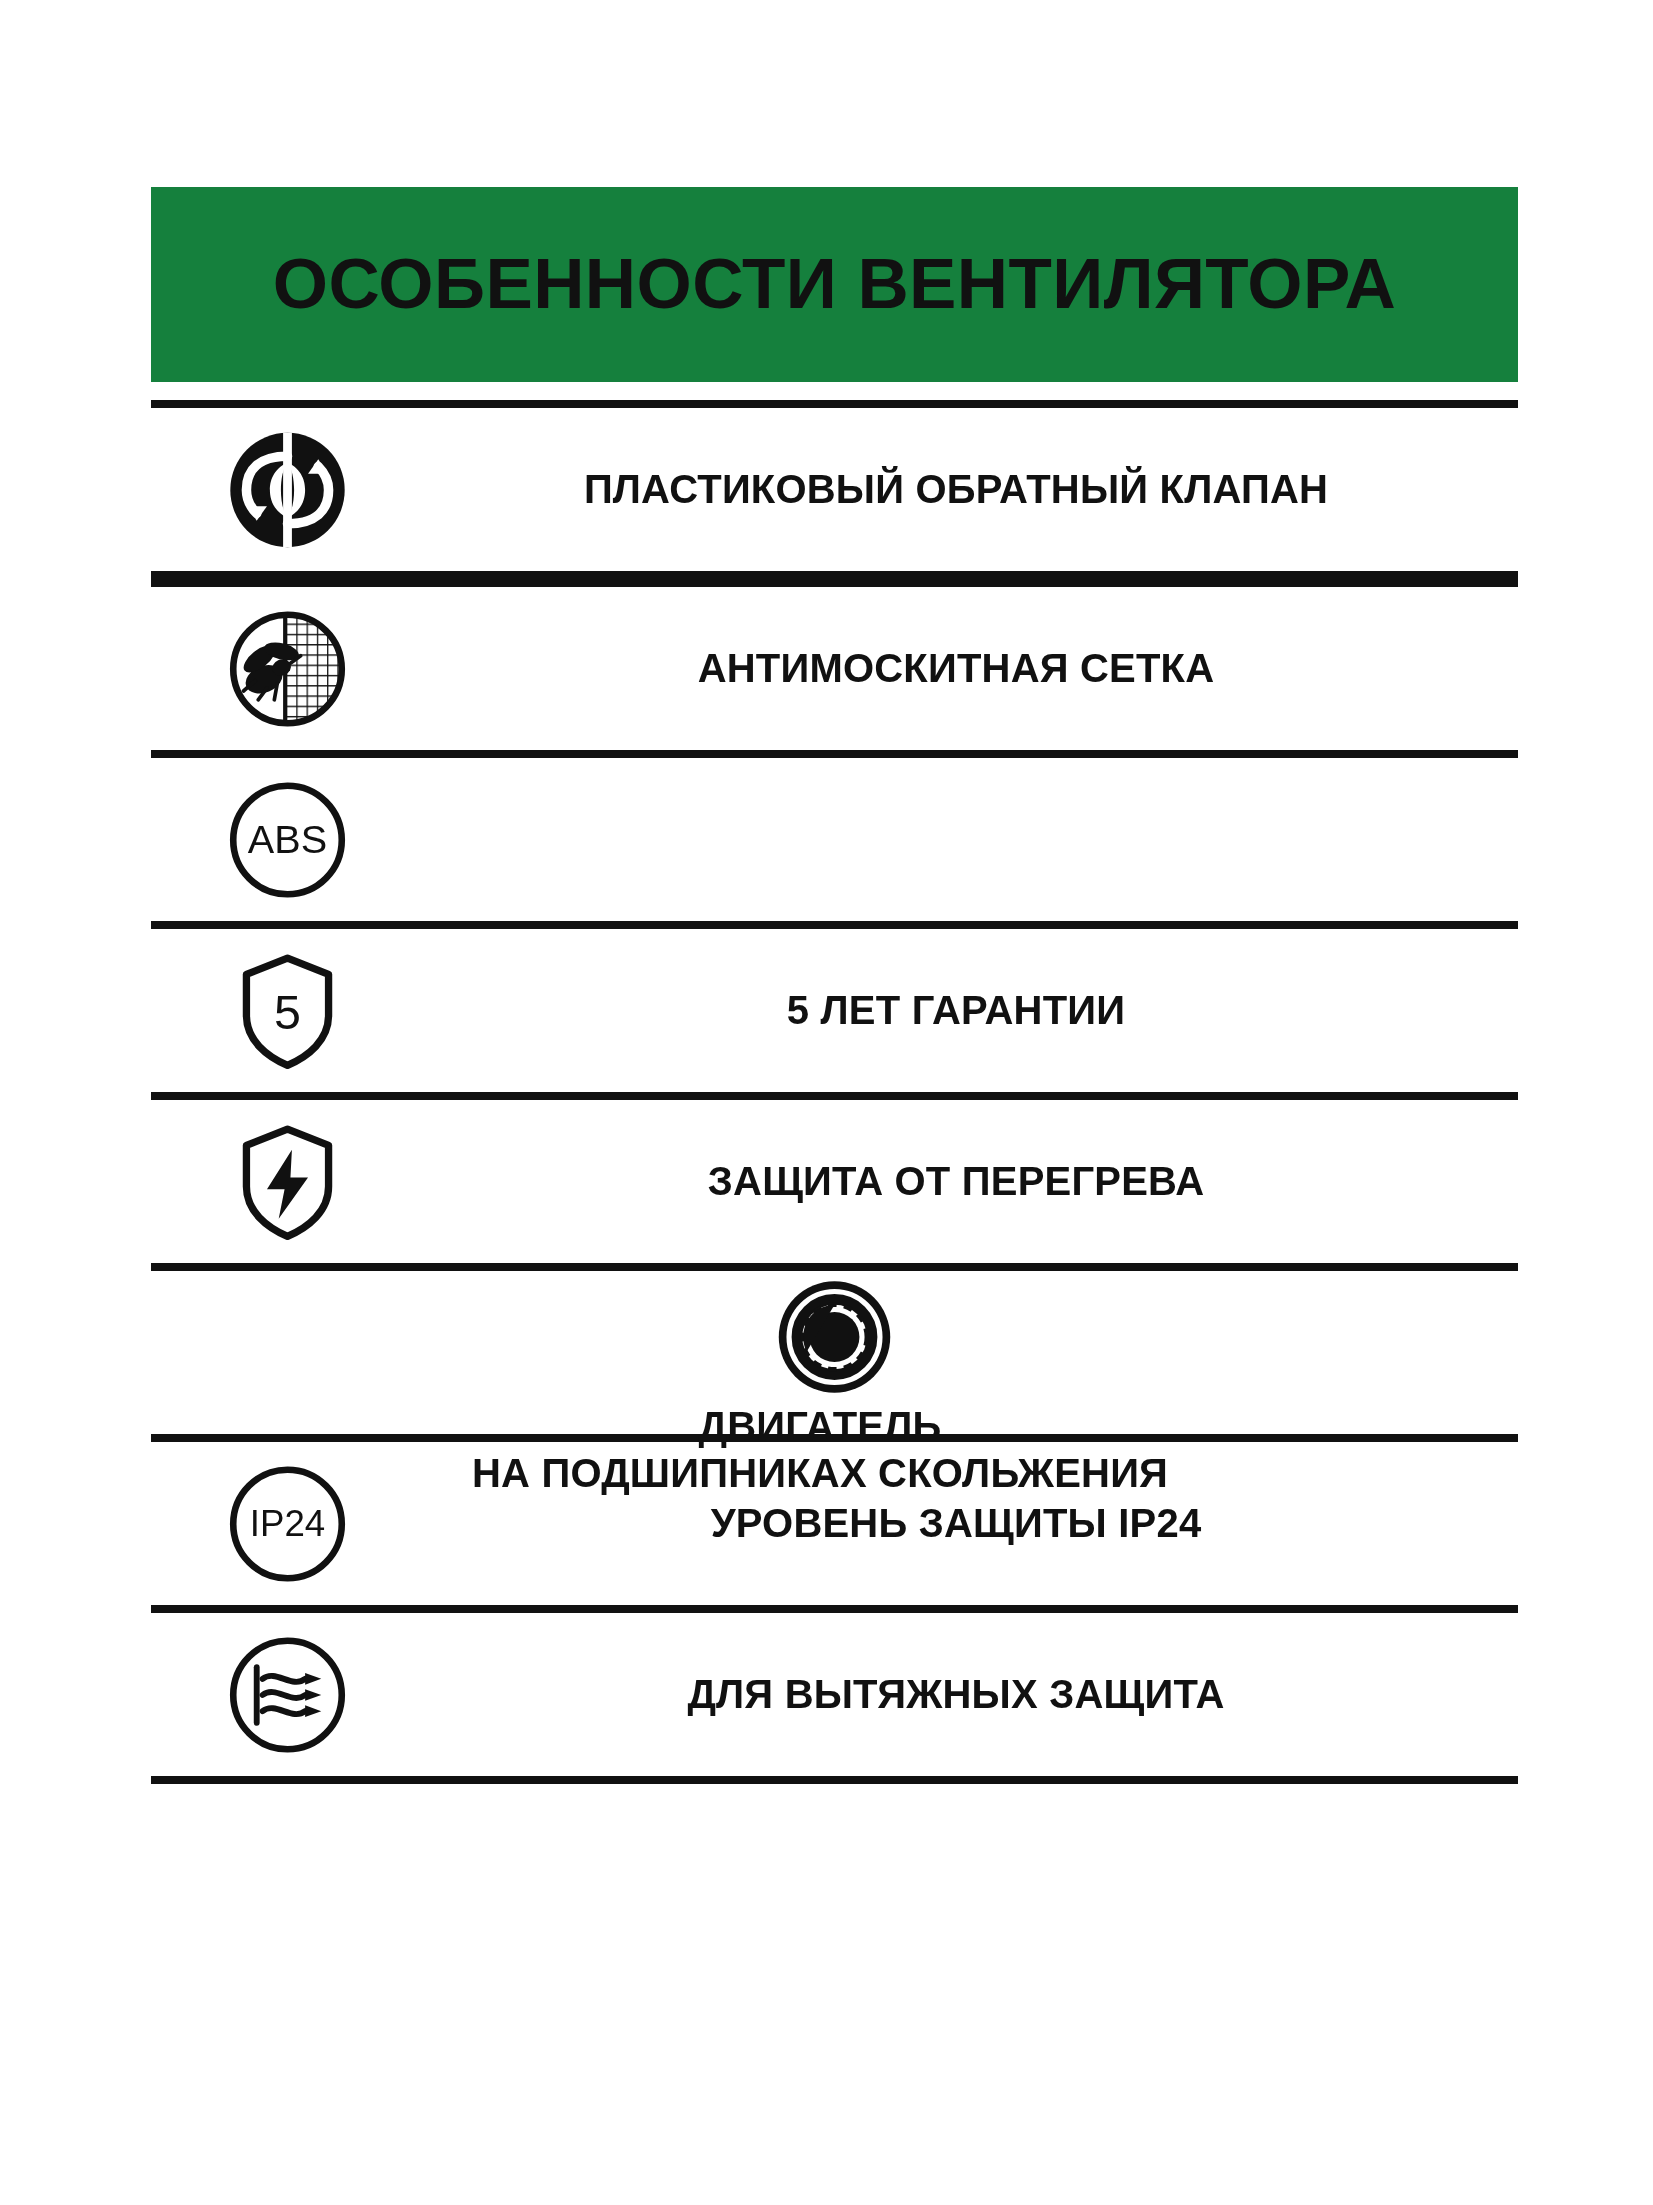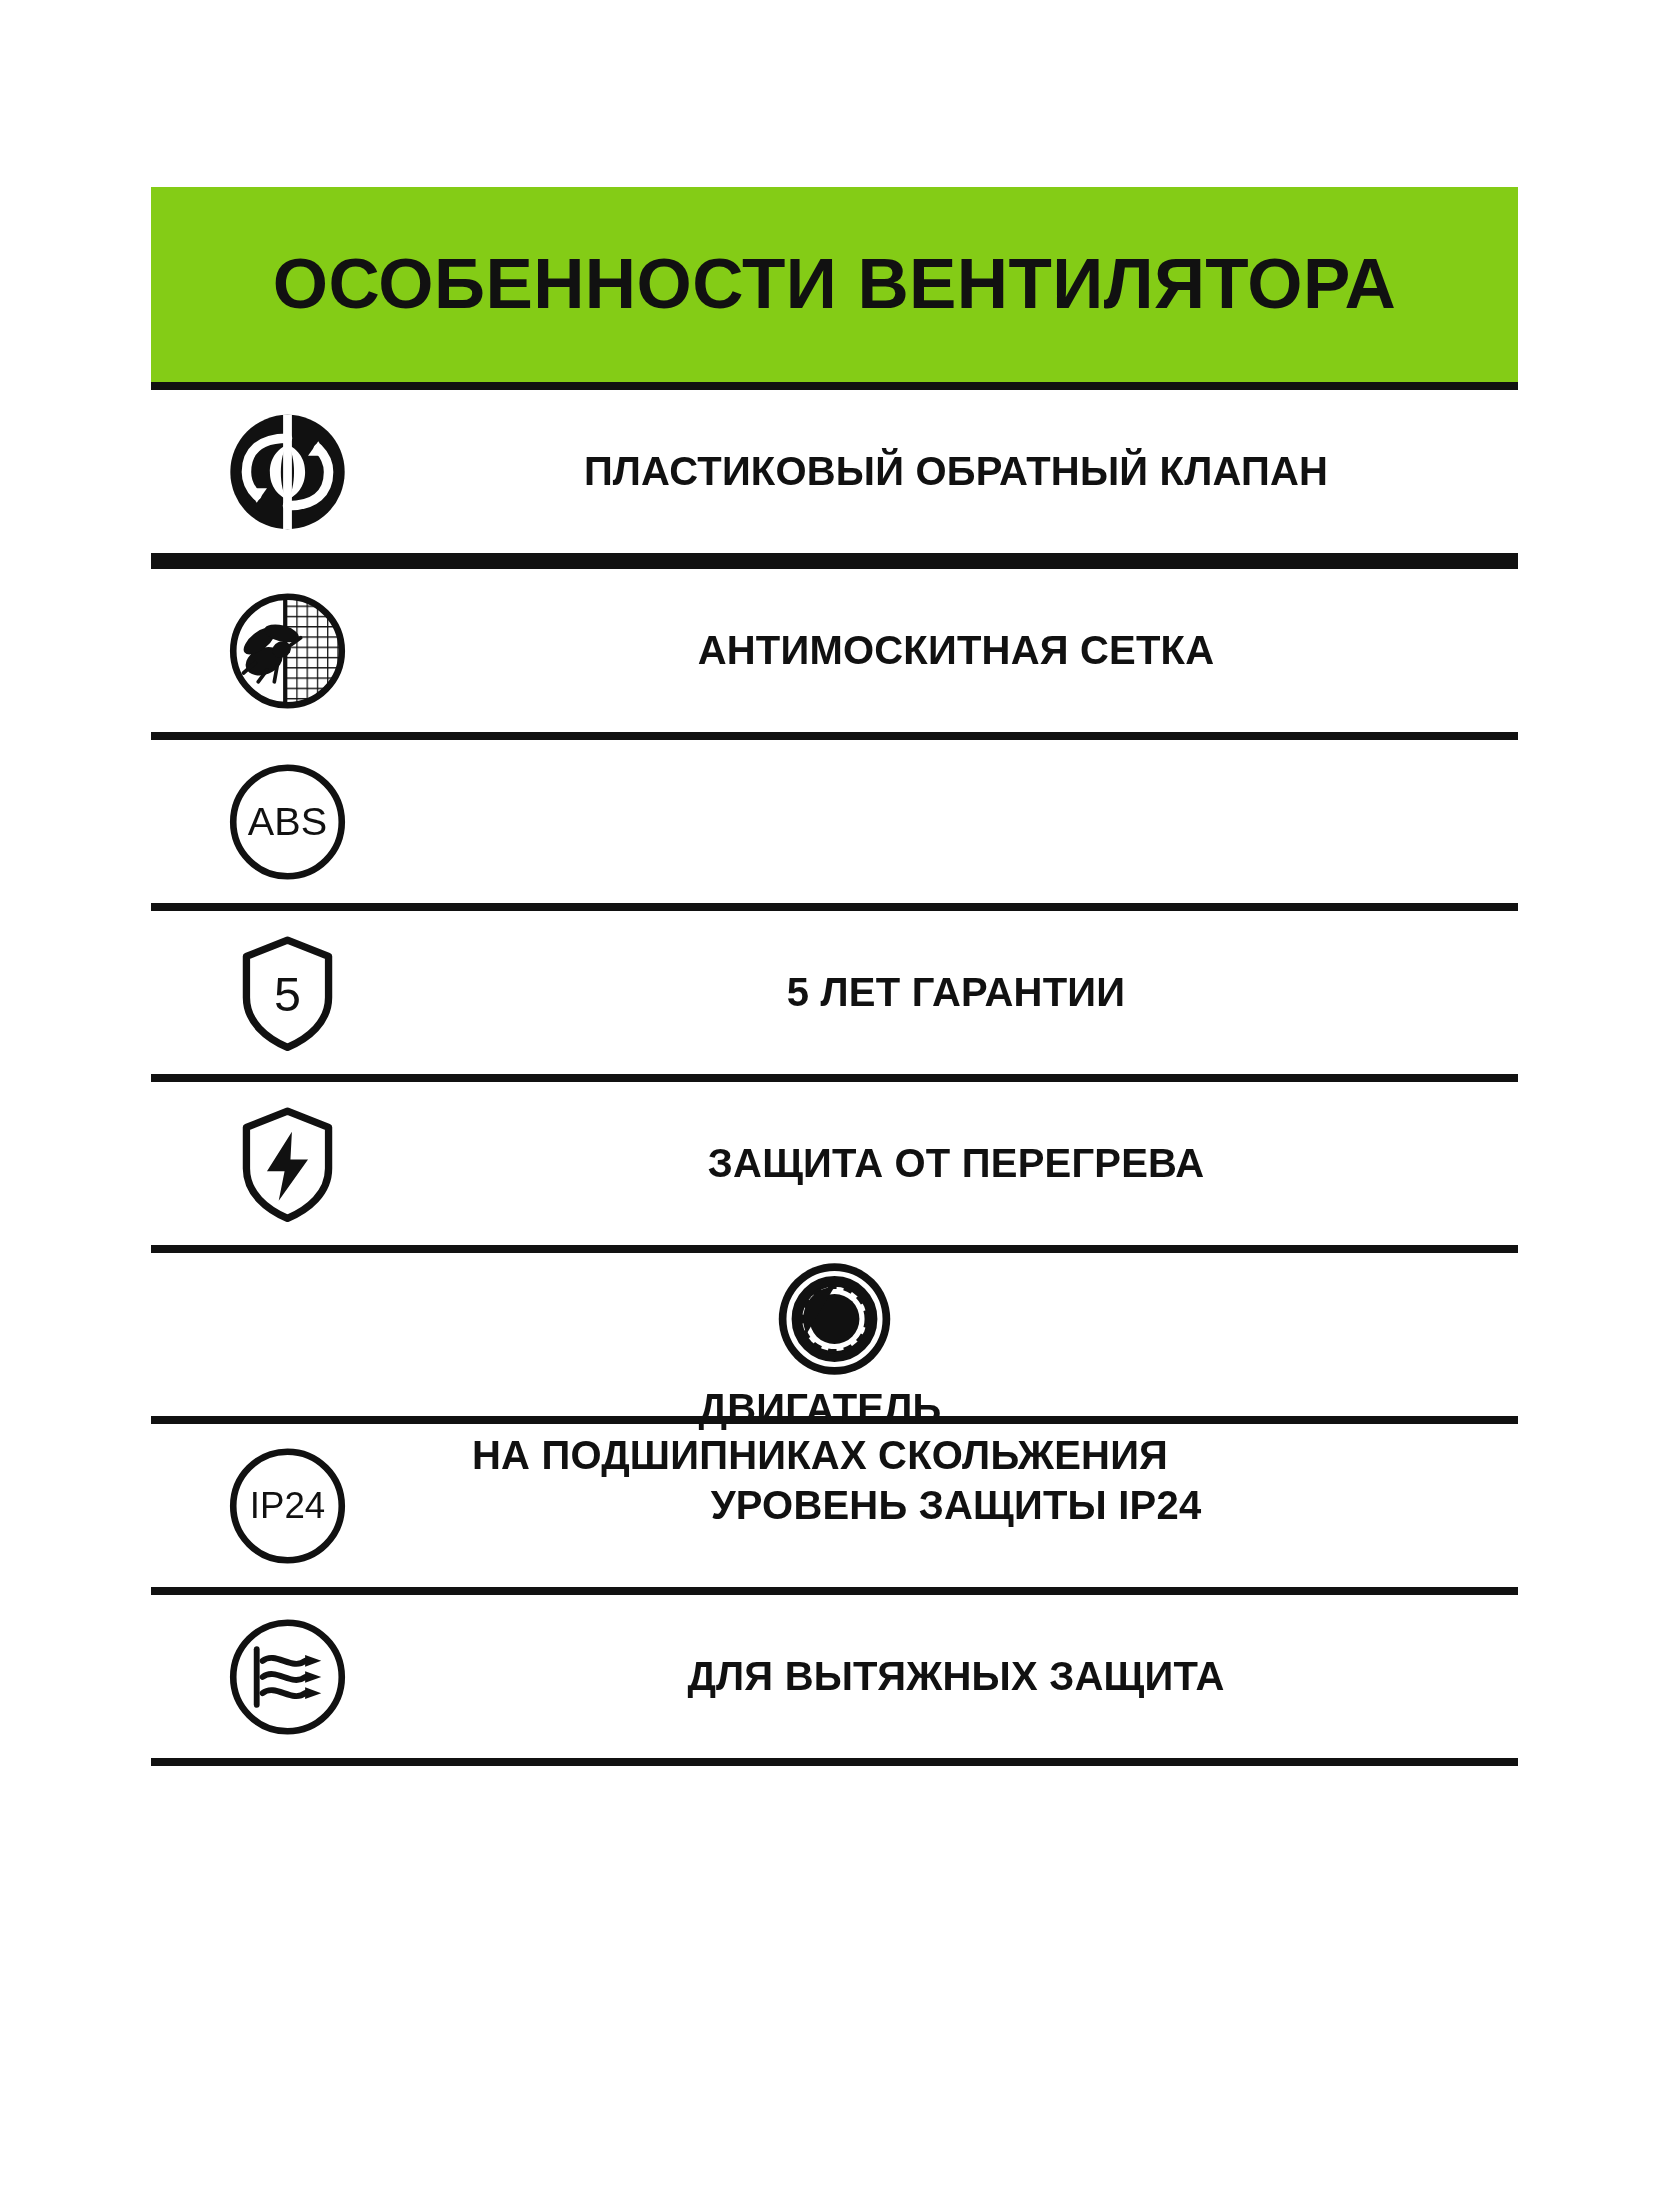--- a/index.html
+++ b/index.html
@@ -25,38 +25,38 @@
   .content {
     position: absolute;
     left: 151px;
     top: 187px;
     width: 1367px;
   }
 
   
   .banner {
     height: 195px;
-    background: #84cc16;
+    background: #15803d;
     display: flex;
     align-items: center;
     justify-content: center;
   }
   .banner-title {
     font-size: 71px;
     font-weight: 700;
     letter-spacing: 0.4px;
     color: #111111;
     text-align: center;
     line-height: 1.05;
     white-space: nowrap;
   }
 
   
   .rows {
-    margin-top: 0;
+    margin-top: 18px;
   }
 
   .rule {
     height: 8px;
     background: #111111;
     width: 100%;
   }
 
   .row {
     display: flex;

